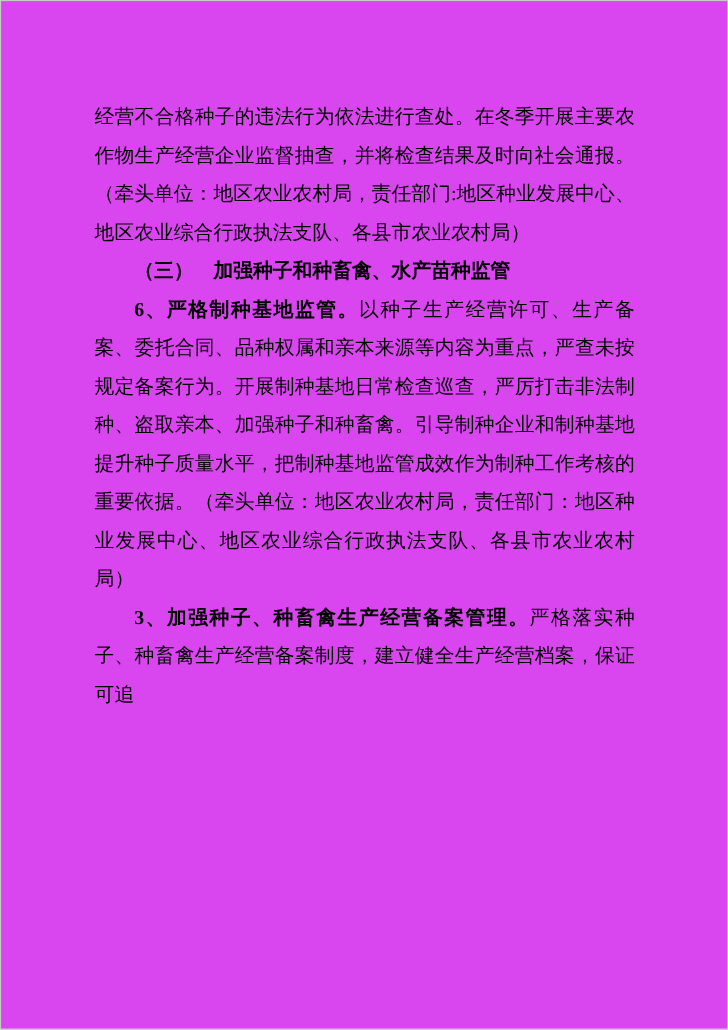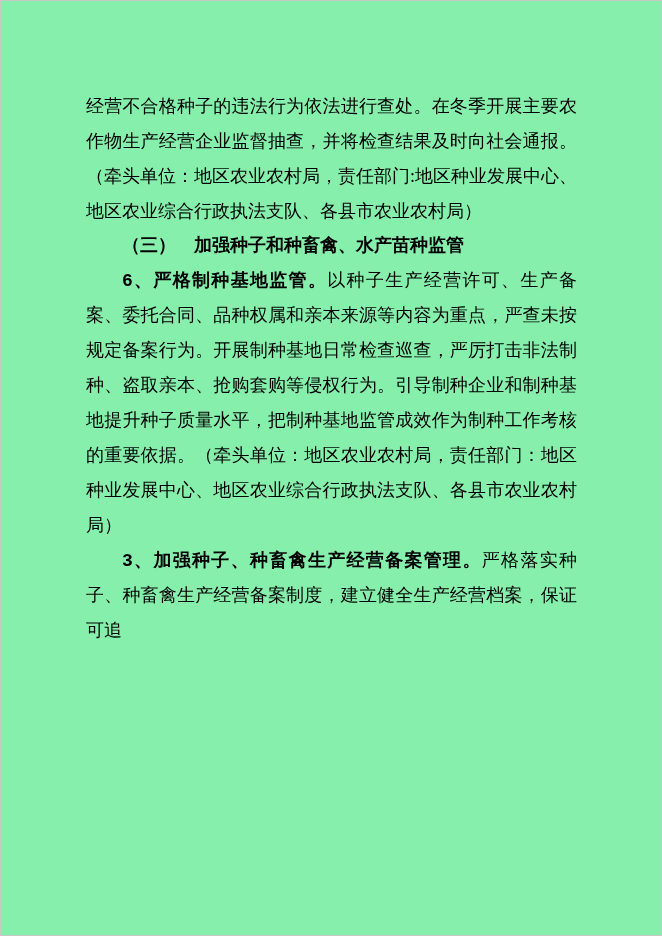--- a/index.html
+++ b/index.html
@@ -5,51 +5,50 @@
   html, body {
     margin: 0;
     padding: 0;
     background: #ffffff;
   }
   .page {
     position: relative;
     width: 662px;
     height: 936px;
     box-sizing: border-box;
-    background: #86efac;
+    background: #d946ef;
     border: 1px solid #c8c8c8;
     padding: 88px 84px 0 85px;
     overflow: hidden;
   }
   .para {
     margin: 0;
     padding: 0;
     color: #000000;
     font-family: "Liberation Serif", "DejaVu Serif", serif;
     font-size: 18px;
     line-height: 35px;
     text-align: justify;
     text-justify: inter-ideograph;
     word-break: break-all;
   }
   .indent {
     text-indent: 2em;
-    font-family: Liberation Mono, monospace;
   }
   .bold {
     font-weight: bold;
   }
 </style>
 </head>
 <body>
 
 <div class="page">
 
   <p class="para"><span>经营不合格种子的违法行为依法进行查处。在冬季开展主要农作物生产经营企业监督抽查，并将检查结果及时向社会通报。（牵头单位：地区农业农村局，责任部门:地区种业发展中心、地区农业综合行政执法支队、各县市农业农村局）</span></p>
 
   <p class="para indent"><span class="bold">（三）　加强种子和种畜禽、水产苗种监管</span></p>
 
-  <p class="para indent"><span class="bold">6、严格制种基地监管。</span><span>以种子生产经营许可、生产备案、委托合同、品种权属和亲本来源等内容为重点，严查未按规定备案行为。开展制种基地日常检查巡查，严厉打击非法制种、盗取亲本、抢购套购等侵权行为。引导制种企业和制种基地提升种子质量水平，把制种基地监管成效作为制种工作考核的重要依据。（牵头单位：地区农业农村局，责任部门：地区种业发展中心、地区农业综合行政执法支队、各县市农业农村局）</span></p>
+  <p class="para indent"><span class="bold">6、严格制种基地监管。</span><span>以种子生产经营许可、生产备案、委托合同、品种权属和亲本来源等内容为重点，严查未按规定备案行为。开展制种基地日常检查巡查，严厉打击非法制种、盗取亲本、加强种子和种畜禽。引导制种企业和制种基地提升种子质量水平，把制种基地监管成效作为制种工作考核的重要依据。（牵头单位：地区农业农村局，责任部门：地区种业发展中心、地区农业综合行政执法支队、各县市农业农村局）</span></p>
 
 
   <p class="para indent"><span class="bold">3、加强种子、种畜禽生产经营备案管理。</span><span>严格落实种子、种畜禽生产经营备案制度，建立健全生产经营档案，保证可追</span></p>
 
 </div>
 
 </body></html>

